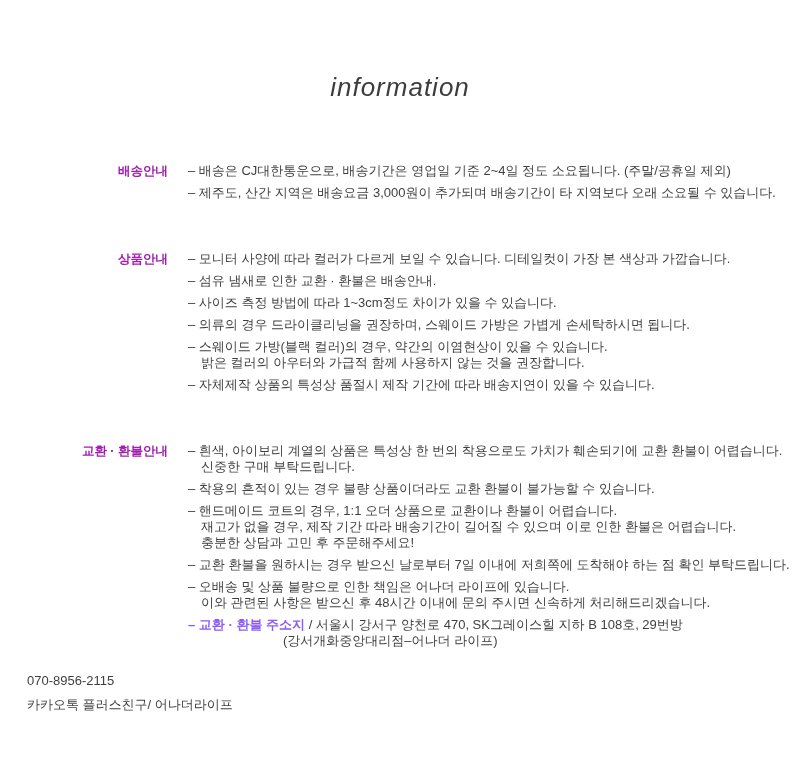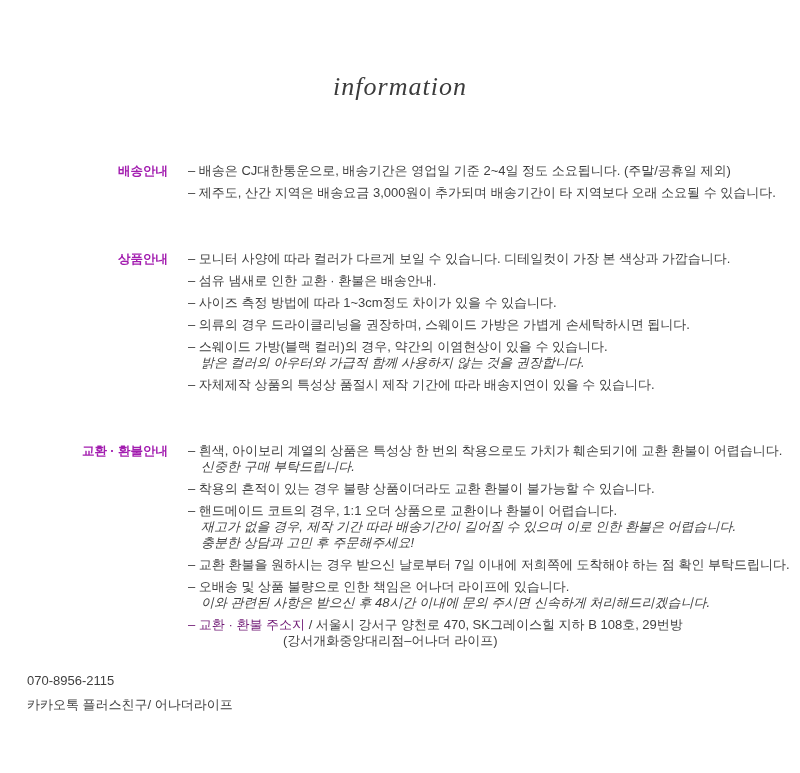--- a/index.html
+++ b/index.html
@@ -18,21 +18,20 @@
   .title {
     margin: 0;
     padding-top: 70px;
     text-align: center;
     font-size: 26px;
     line-height: 34px;
     font-style: italic;
     font-weight: 400;
     letter-spacing: 1px;
     color: #3c3c3c;
-    font-family: Liberation Serif, serif;
   }
   .sections {
     margin-top: 59px;
   }
   section.row {
     display: flex;
     align-items: flex-start;
     margin-bottom: 44px;
   }
   section.row.sec-exchange {
@@ -62,31 +61,30 @@
     margin-bottom: 8px;
   }
   .line {
     font-size: 13px;
     line-height: 16px;
     white-space: nowrap;
     color: #3f3f3f;
   }
   .line.cont {
     padding-left: 13px;
-    font-style: italic;
   }
   .line.pad-center {
     padding-left: 95px;
   }
   .line.cline {
     padding-left: 7px;
   }
   .bold {
-    font-weight: normal;
-    color: #701a75;
+    font-weight: bold;
+    color: #8b5cf6;
   }
 </style>
 </head>
 <body>
 
 <div class="page">
 
   <h1 class="title">information</h1>
 
   <div class="sections">

